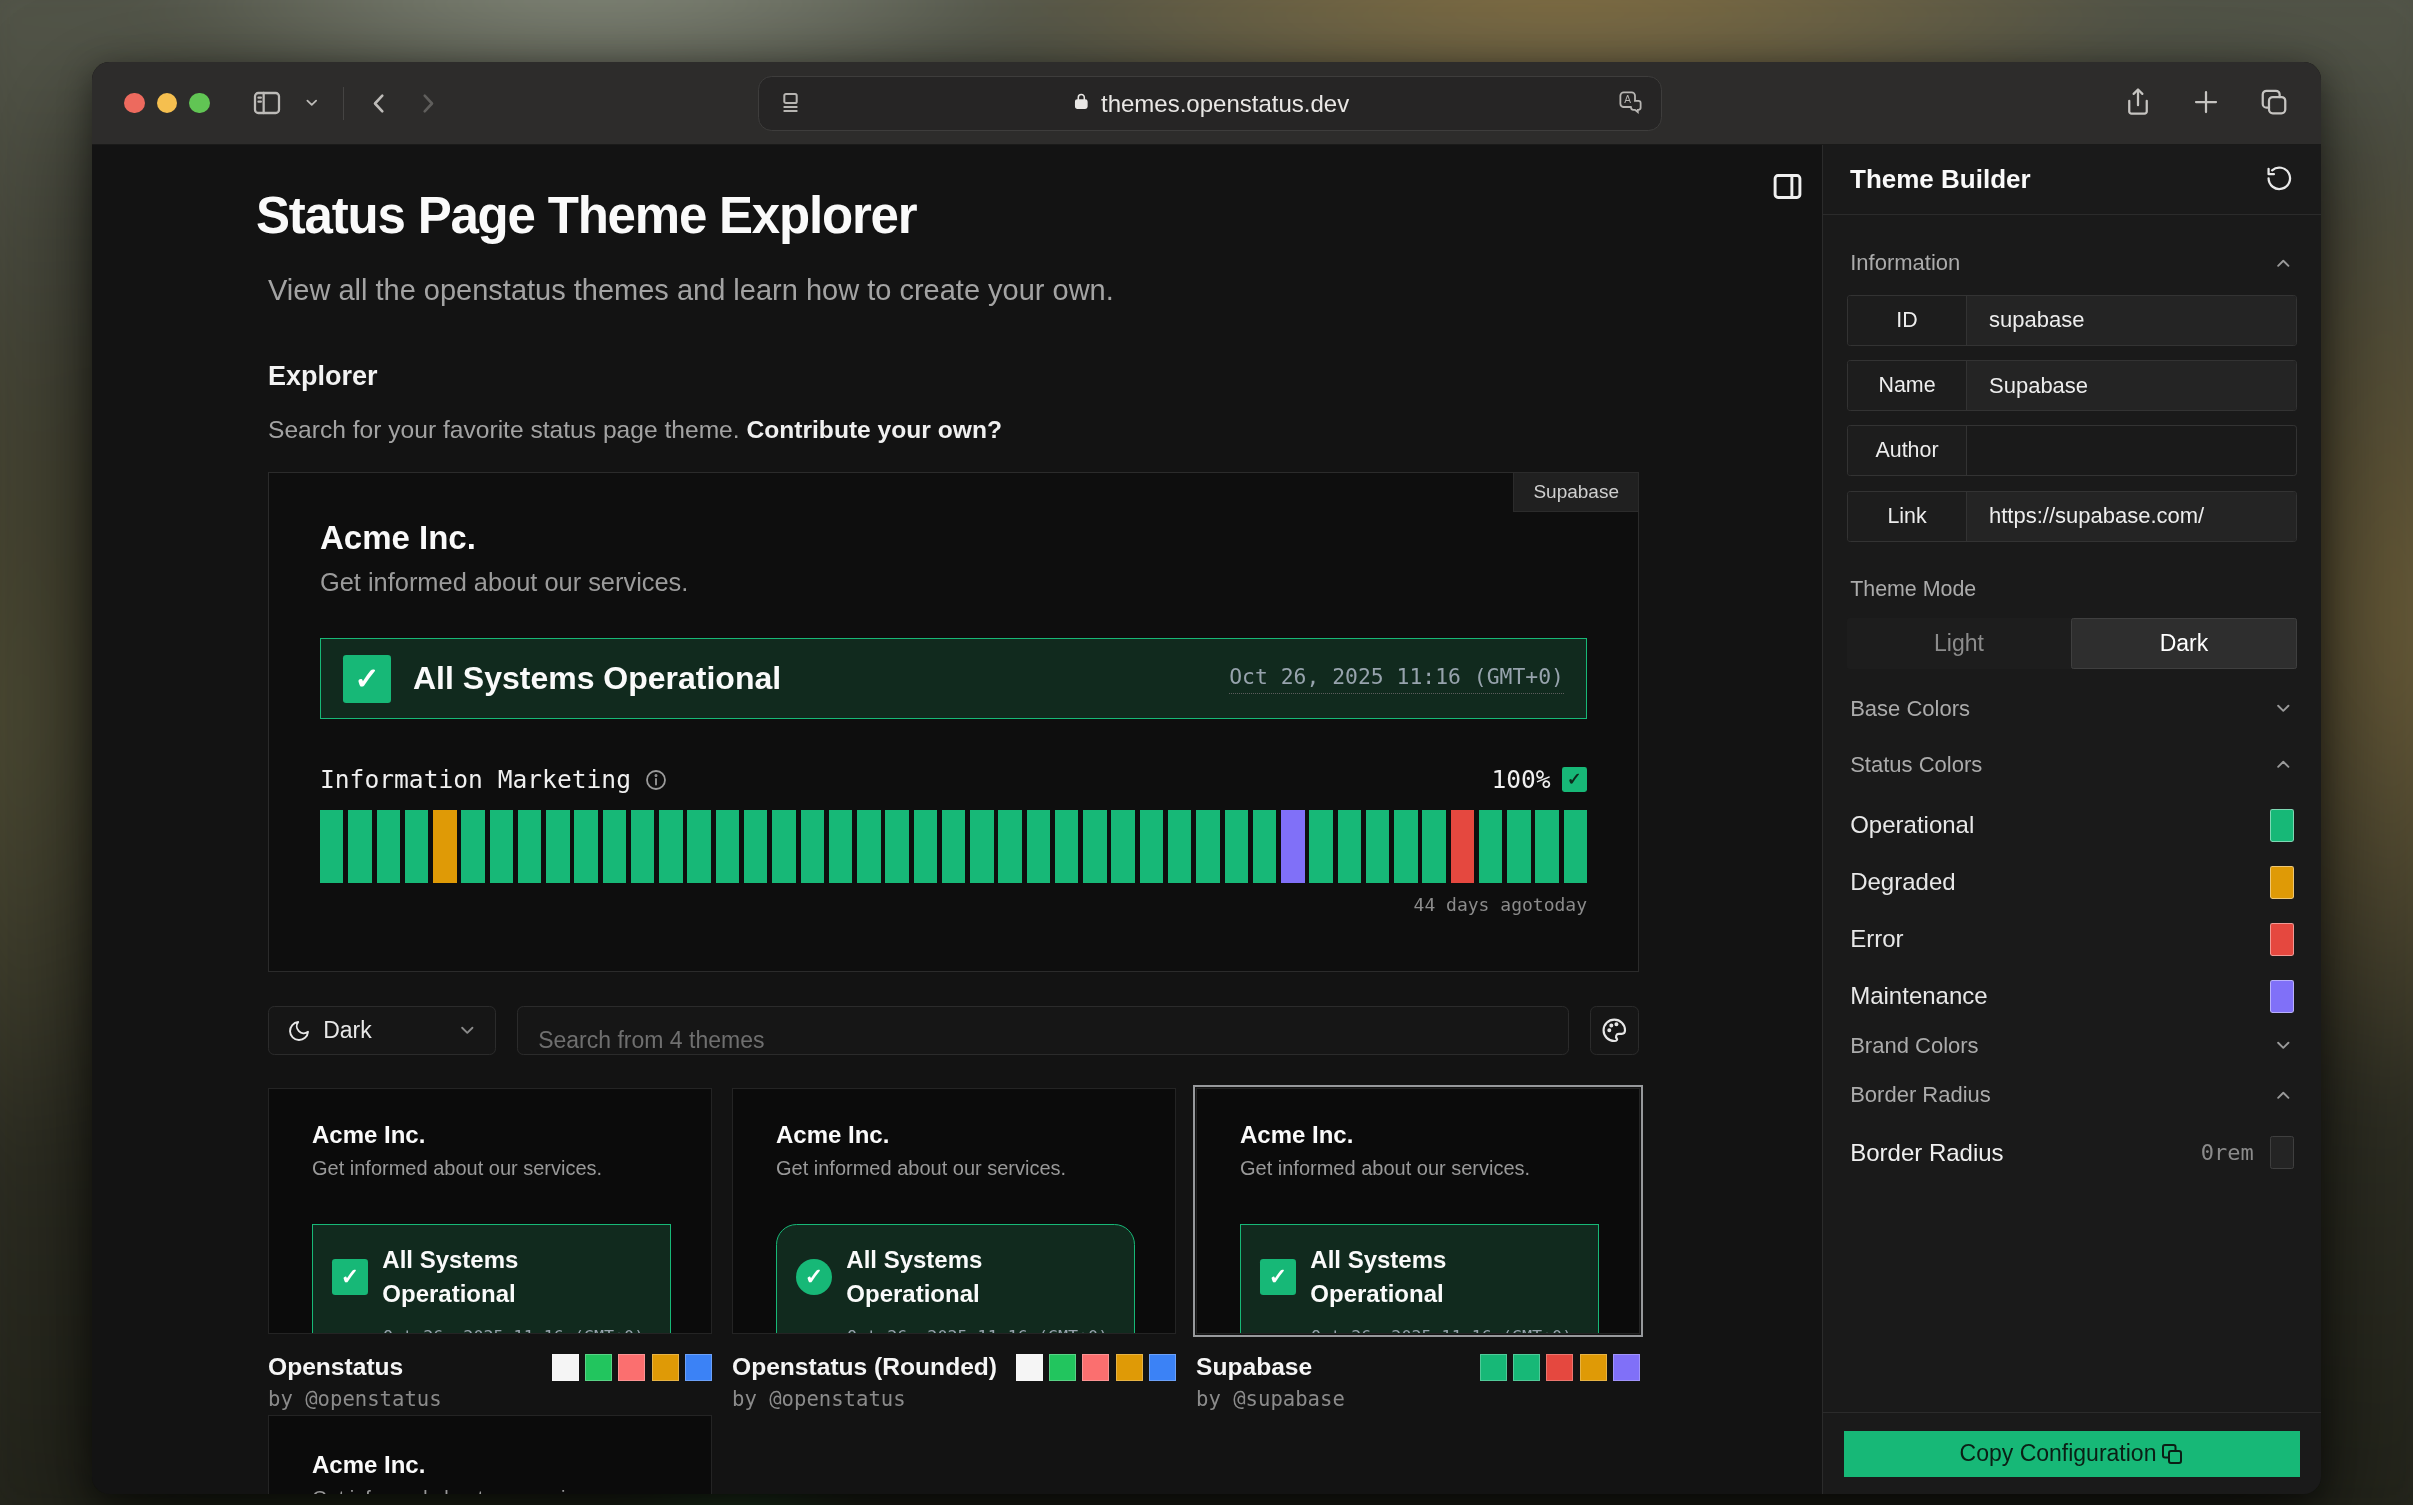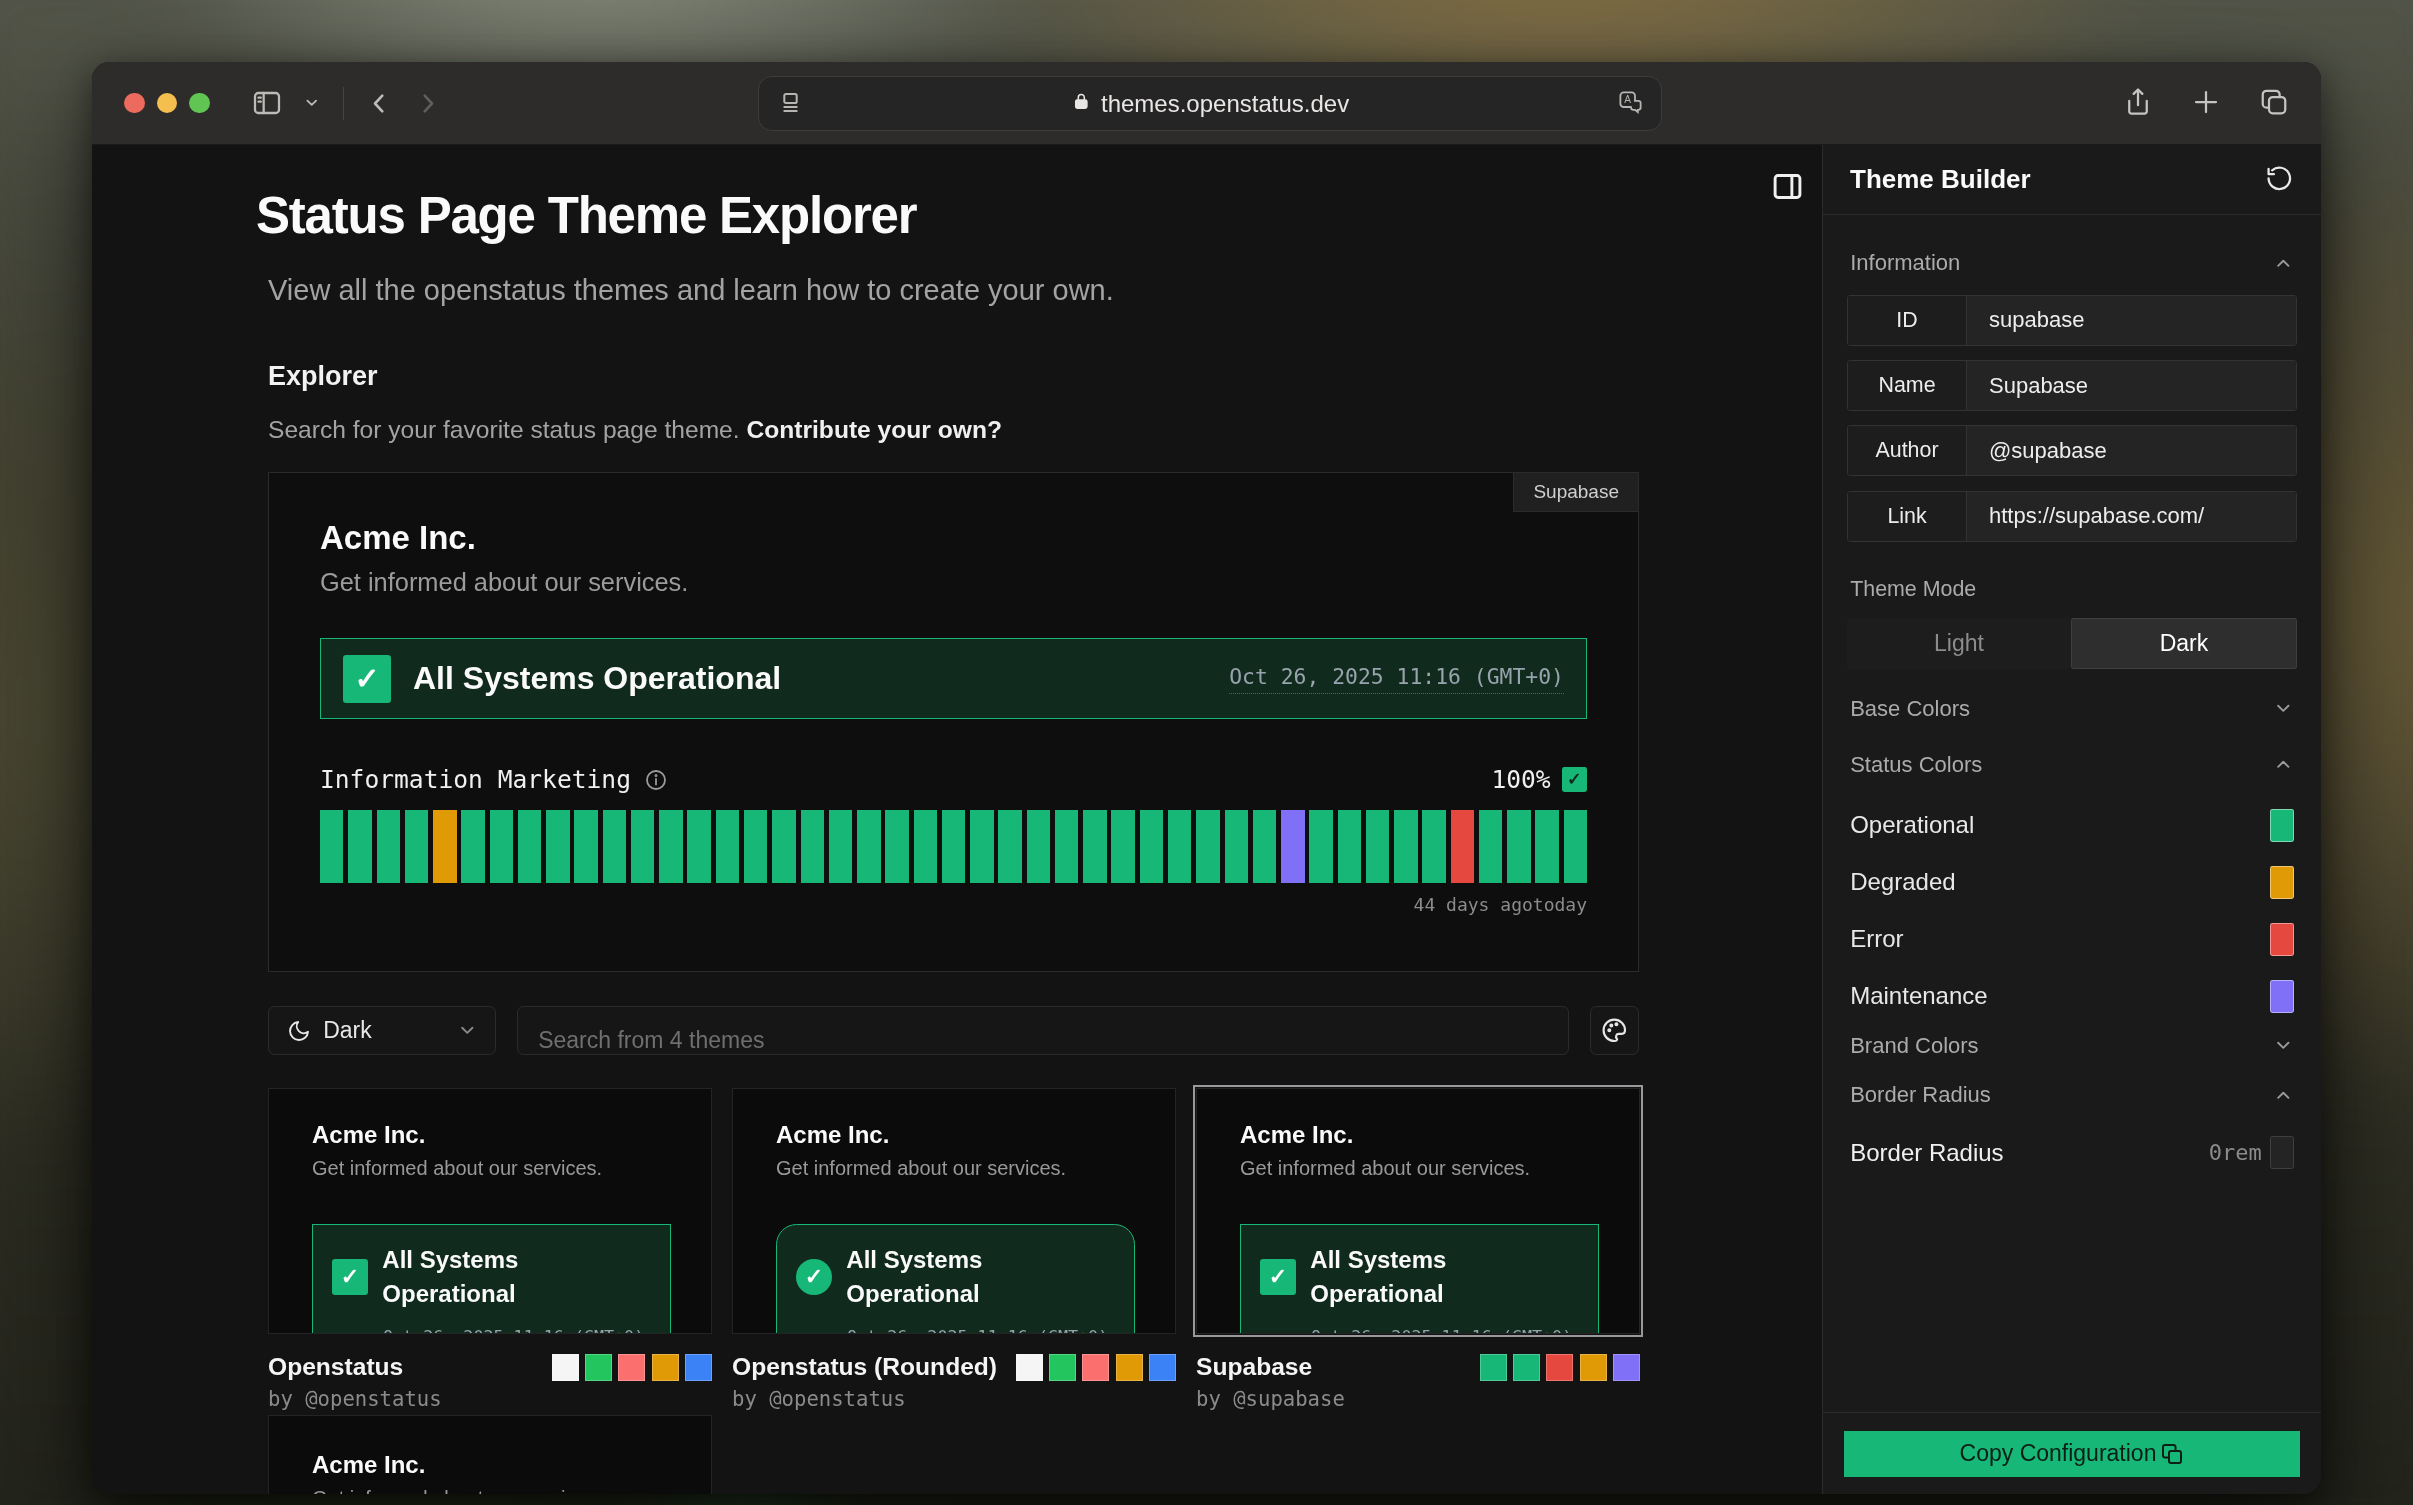--- a/index.html
+++ b/index.html
@@ -98,21 +98,21 @@
   .f-value { flex:1; background:#242424; display:flex; align-items:center; padding-left:22px; font-size:22px; color:#ededed; }
   .b-label { color:#ababab; font-size:21.4px; margin:20.6px 3.2px 16px 3.2px; }
   .segmented { height:51px; display:flex; background:#1d1d1d; border-radius:3.2px; }
   .seg { flex:1; display:flex; align-items:center; justify-content:center; font-size:23px; color:#8c8c8c; border-radius:2.4px; }
   .seg.active { background:#2e2e2e; border:0.8px solid #3f3f3f; color:#fff; }
   .status-row { height:57px; display:flex; align-items:center; justify-content:space-between; padding:0 3.2px; }
   .status-row .s-label { font-size:24px; color:#e8e8e8; }
   .status-chip { width:24px; height:33px; border-radius:2.4px; border:0.8px solid rgba(255,255,255,0.45); }
   .br-row { display:flex; align-items:center; justify-content:space-between; padding:0 3.2px; height:51px; }
   .br-row .s-label { font-size:24px; color:#f0f0f0; }
-  .br-right { display:flex; align-items:center; gap:8px; }
+  .br-right { display:flex; align-items:center; gap:16px; }
   .br-val { font-size:22px; color:#8b8b8b; }
   .br-box { width:24px; height:33px; background:#242424; border:0.8px solid #3f3f3f; border-radius:2.4px; }
   .b-footer { margin-top:auto; border-top:0.8px solid #2b2b2b; padding:17.5px 20.6px; }
   .copy-btn { width:100%; height:46px; background:#17b877; border:none; color:#0b1f15; font-size:23px; font-weight:500; font-family:"Liberation Sans", sans-serif;
     display:flex; align-items:center; justify-content:center; gap:4px; cursor:pointer; }
 </style>
 </head>
 <body>
 
 <div class="desktop"></div>
@@ -419,21 +419,20 @@
         <div class="field">
           <div class="f-label">ID</div>
           <div class="f-value">supabase</div>
         </div>
         <div class="field">
           <div class="f-label">Name</div>
           <div class="f-value">Supabase</div>
         </div>
         <div class="field">
           <div class="f-label">Author</div>
-          <div class="f-value">@supabase</div>
         </div>
         <div class="field">
           <div class="f-label">Link</div>
           <div class="f-value">https://supabase.com/</div>
         </div>
 
         <div class="b-label">Theme Mode</div>
         <div class="segmented">
           <div class="seg">Light</div>
           <div class="seg active">Dark</div>

